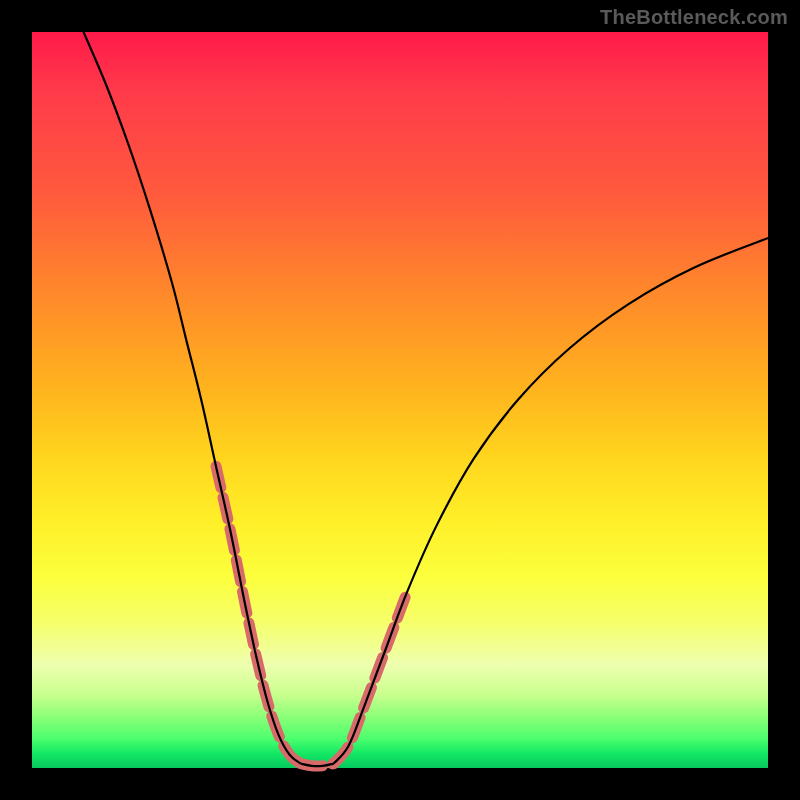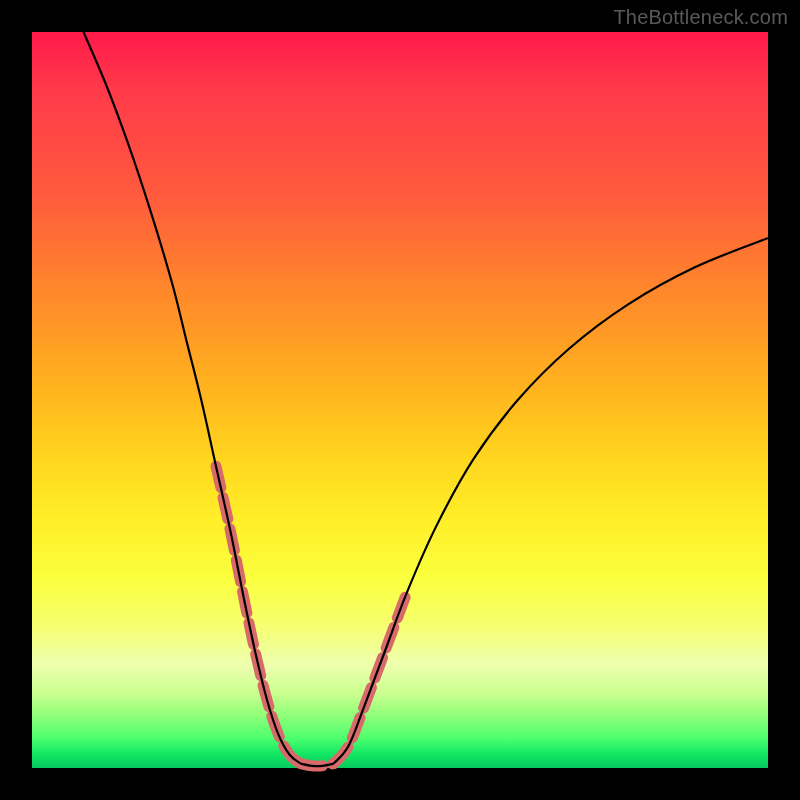--- a/index.html
+++ b/index.html
@@ -40,21 +40,21 @@
       #14e864 98%,
       #07c95f 100%
     );
   }
   .watermark {
     position: absolute;
     top: 6px;
     right: 12px;
     color: #5a5a5a;
     font-size: 20px;
-    font-weight: 400;
+    font-weight: 700;
     letter-spacing: 0.2px;
     user-select: none;
   }
   svg.curves {
     position: absolute;
     inset: 0;
     width: 736px;
     height: 736px;
     overflow: visible;
   }

